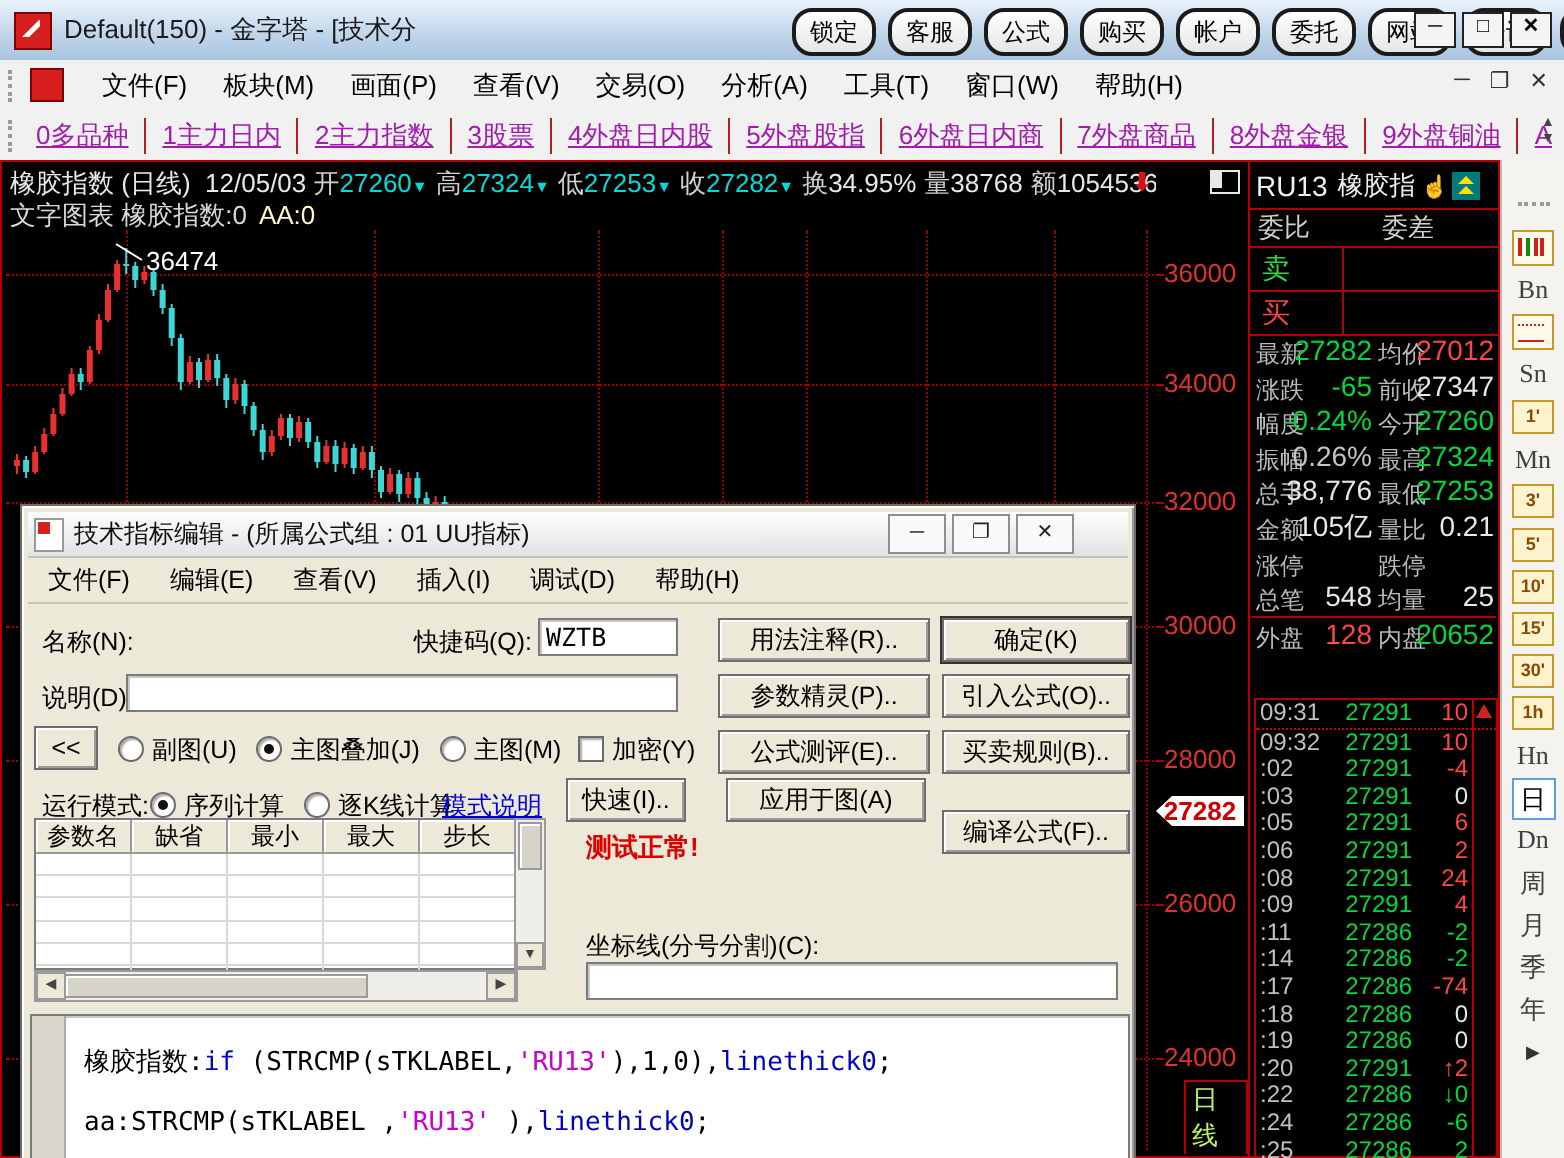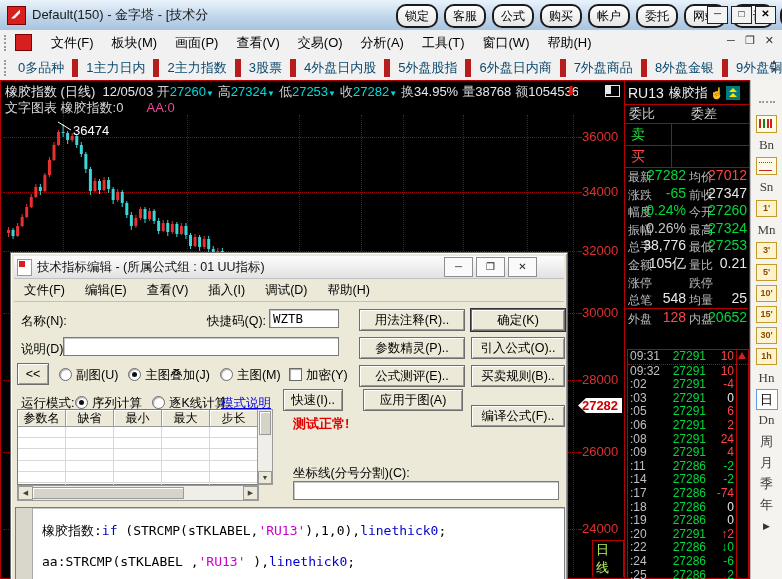--- a/index.html
+++ b/index.html
@@ -22,33 +22,33 @@
   
   .menubar{left:0;top:30px;width:782px;height:25px;background:#f1f1f1;border-bottom:1px solid #c8c8c8;
     display:flex;align-items:center;}
   .grip{width:5px;height:16px;margin:0 4px;border-left:2px dotted #9a9a9a;}
   .mdiicon{width:15px;height:15px;background:#d81f1f;border:1px solid #7c0000;margin-right:10px;}
   .mitem{padding:0 9px;font-size:13px;}
   .mdictl{position:absolute;right:8px;top:34px;display:flex;gap:10px;font-size:11px;color:#333;}
   
   .tabbar{left:0;top:55px;width:782px;height:25px;background:#f1f1f1;border-bottom:1px solid #9a9a9a;
     display:flex;align-items:center;}
-  .tab{padding:0 8px;font-size:13px;color:#0c4a6e;white-space:nowrap;border-right:6px solid #b91c1c;line-height:18px;}
+  .tab{padding:0 8px;font-size:13px;color:#a21caf;white-space:nowrap;border-right:1px solid #b91c1c;line-height:18px;text-decoration:underline;}
   .tabspin{position:absolute;right:2px;top:58px;width:12px;font-size:7px;color:#444;line-height:8px;text-align:center;}
   
   .chartwrap{left:0;top:80px;width:624px;height:499px;background:#000;border:1px solid #b40000;box-sizing:border-box;overflow:hidden;}
   .hgrid{position:absolute;left:2px;width:574px;border-top:1px dotted #9b0000;height:0;}
   .vgrid{position:absolute;top:34px;height:460px;border-left:1px dotted #9b0000;width:0;}
   .chead{position:absolute;left:4px;top:2px;width:572px;white-space:nowrap;font-size:13px;color:#e8e8e8;}
   .chead b{font-weight:normal;}
   .cyan{color:#00dcdc;}
   .fld{margin-right:4px;}
   .fld .lab{color:#cfcfcf;}
   .overlayline{position:absolute;left:4px;top:18px;font-size:13px;color:#d8d8d8;white-space:nowrap;}
-  .aa{color:#ec4899;margin-left:23px;}
+  .aa{color:#fef9c3;margin-left:6px;}
   .anno{position:absolute;font-size:13px;color:#ffffff;}
   .axis{left:578px;top:80px;width:46px;height:499px;background:#000;border-top:1px solid #b40000;border-bottom:1px solid #b40000;box-sizing:border-box;}
   .tick{position:absolute;left:4px;font-size:13px;color:#e03030;white-space:nowrap;}
   .tick::before{content:"";position:absolute;left:-4px;top:8px;width:4px;border-top:1px solid #b40000;}
   .pricemark{position:absolute;left:0px;width:44px;height:15px;background:#ffffff;color:#cc0000;font-size:13px;
     font-weight:bold;text-align:center;line-height:15px;clip-path:polygon(0 50%,8px 0,100% 0,100% 100%,8px 100%);}
   .dayarrow{position:absolute;left:-12px;top:3px;color:#dd1111;font-size:12px;font-weight:bold;}
   .wicon{position:absolute;right:4px;top:4px;width:13px;height:10px;border:1px solid #e8e8e8;}
   .wicon::after{content:"";position:absolute;left:0;top:0;width:5px;height:8px;background:#e8e8e8;}
   .periodtab{position:absolute;left:14px;bottom:1px;color:#bef264;font-size:13px;border:1px solid #b40000;

